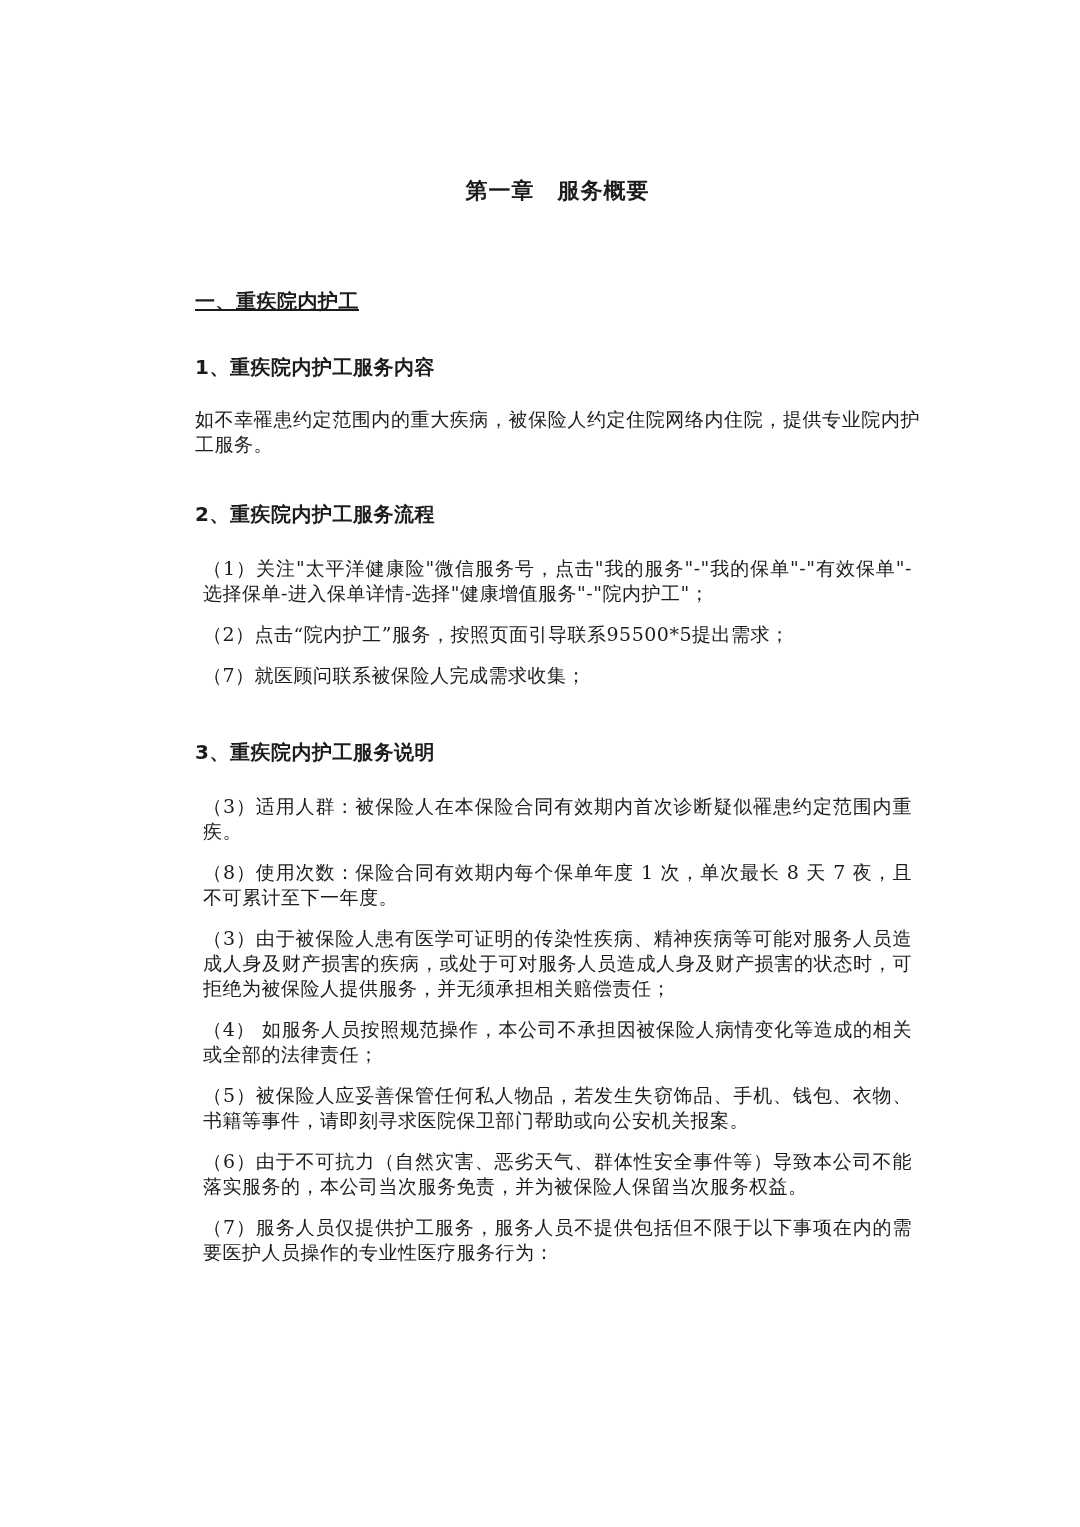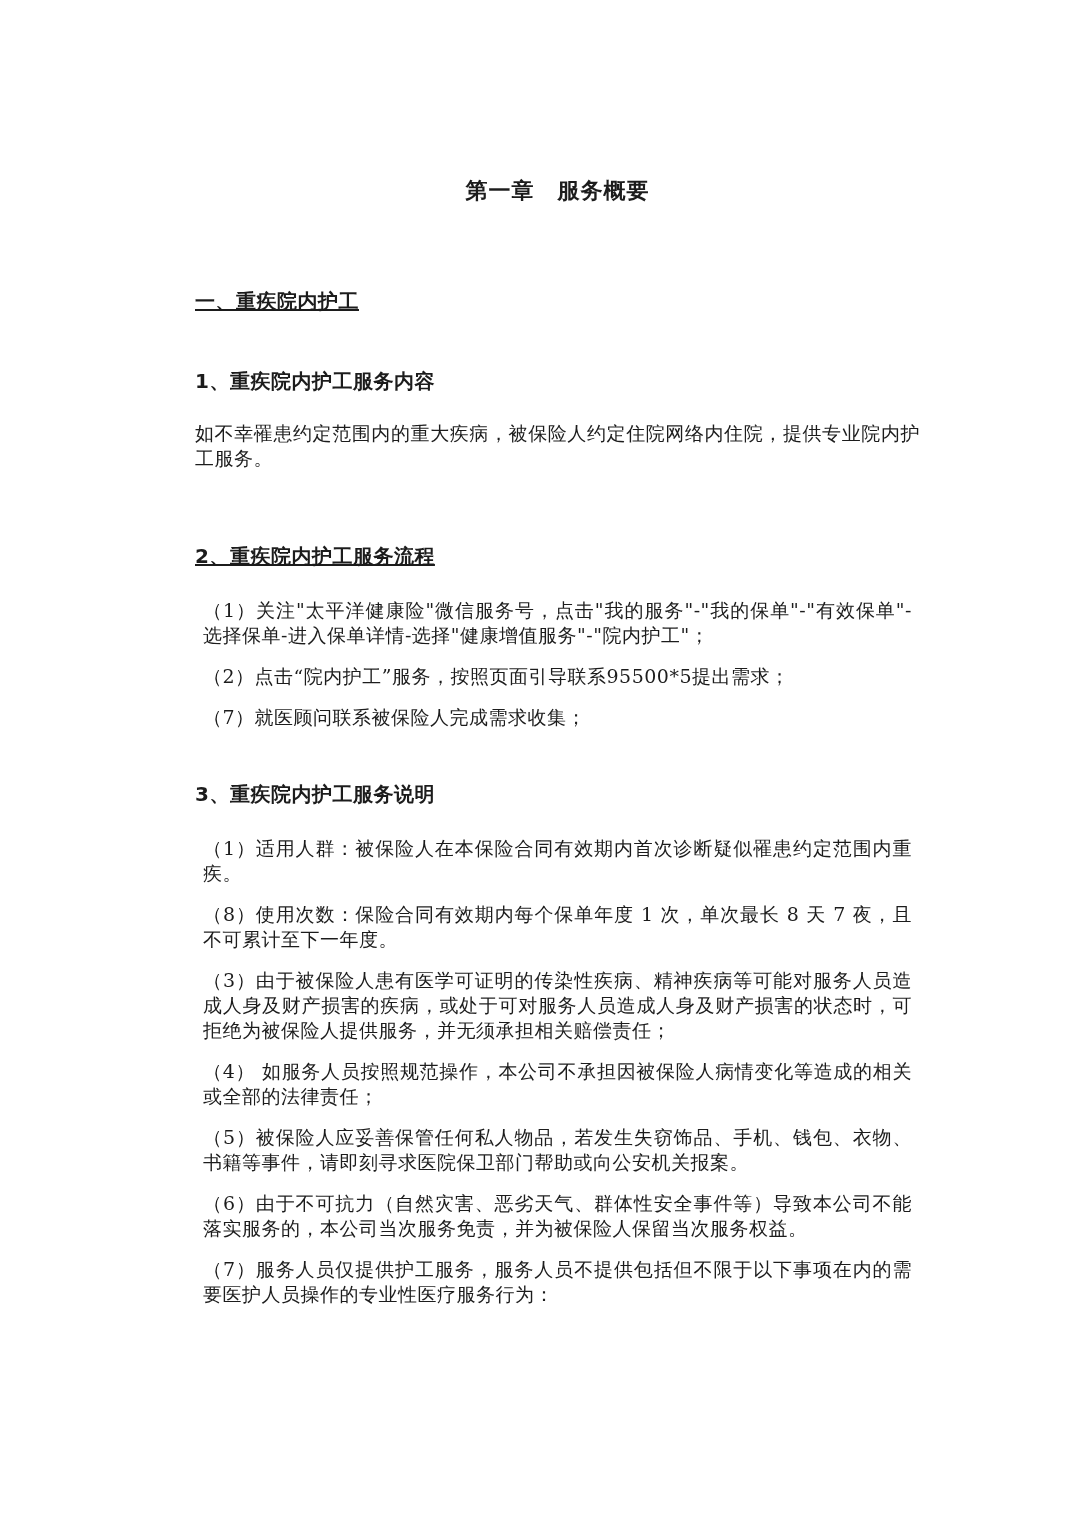--- a/index.html
+++ b/index.html
@@ -31,22 +31,22 @@
   .h-section, .h-sub {
     font-family: "DejaVu Sans", "Liberation Sans", sans-serif;
     font-size: 20px;
     line-height: 26px;
     font-weight: bold;
     letter-spacing: 0.5px;
   }
 
   .h-section { margin-top: 67px; text-decoration: underline; }
 
-  #sub1-heading { margin-top: 38px; }
-  #sub2-heading { margin-top: 56px; text-decoration: underline; }
+  #sub1-heading { margin-top: 24px; }
+  #sub2-heading { margin-top: 28px; }
   #sub3-heading { margin-top: 27px; }
 
   .body-line {
     font-size: 19px;
     line-height: 25px;
     text-align: justify;
     letter-spacing: 0.5px;
   }
 
   #sub1-para { margin-top: 11px; }
@@ -71,21 +71,21 @@
 
     <div class="steps">
       <p class="body-line">（1）关注"太平洋健康险"微信服务号，点击"我的服务"-"我的保单"-"有效保单"-选择保单-进入保单详情-选择"健康增值服务"-"院内护工"；</p>
       <p class="body-line">（2）点击“院内护工”服务，按照页面引导联系95500*5提出需求；</p>
       <p class="body-line">（7）就医顾问联系被保险人完成需求收集；</p>
     </div>
 
     <h3 class="h-sub" id="sub3-heading">3、重疾院内护工服务说明</h3>
 
     <div class="notes">
-      <p class="body-line">（1）适用人群：被保险人在本保险合同有效期内首次诊断疑似罹患约定范围内重疾。</p>
+      <p class="body-line">（3）适用人群：被保险人在本保险合同有效期内首次诊断疑似罹患约定范围内重疾。</p>
       <p class="body-line">（8）使用次数：保险合同有效期内每个保单年度 1 次，单次最长 8 天 7 夜，且不可累计至下一年度。</p>
       <p class="body-line">（3）由于被保险人患有医学可证明的传染性疾病、精神疾病等可能对服务人员造成人身及财产损害的疾病，或处于可对服务人员造成人身及财产损害的状态时，可拒绝为被保险人提供服务，并无须承担相关赔偿责任；</p>
       <p class="body-line">（4） 如服务人员按照规范操作，本公司不承担因被保险人病情变化等造成的相关或全部的法律责任；</p>
       <p class="body-line">（5）被保险人应妥善保管任何私人物品，若发生失窃饰品、手机、钱包、衣物、书籍等事件，请即刻寻求医院保卫部门帮助或向公安机关报案。</p>
       <p class="body-line">（6）由于不可抗力（自然灾害、恶劣天气、群体性安全事件等）导致本公司不能落实服务的，本公司当次服务免责，并为被保险人保留当次服务权益。</p>
       <p class="body-line">（7）服务人员仅提供护工服务，服务人员不提供包括但不限于以下事项在内的需要医护人员操作的专业性医疗服务行为：</p>
     </div>
 
   </div>
 </div>

